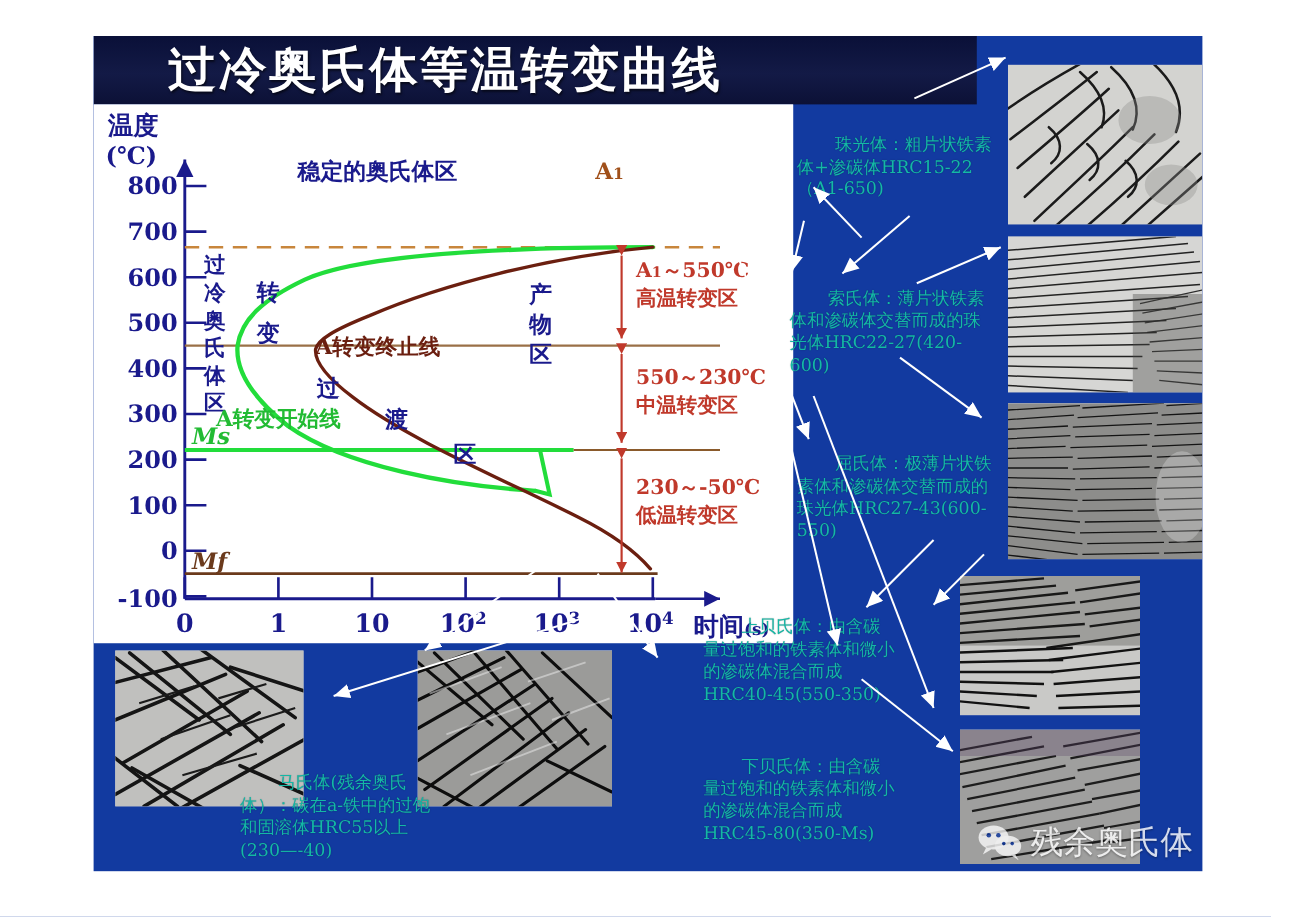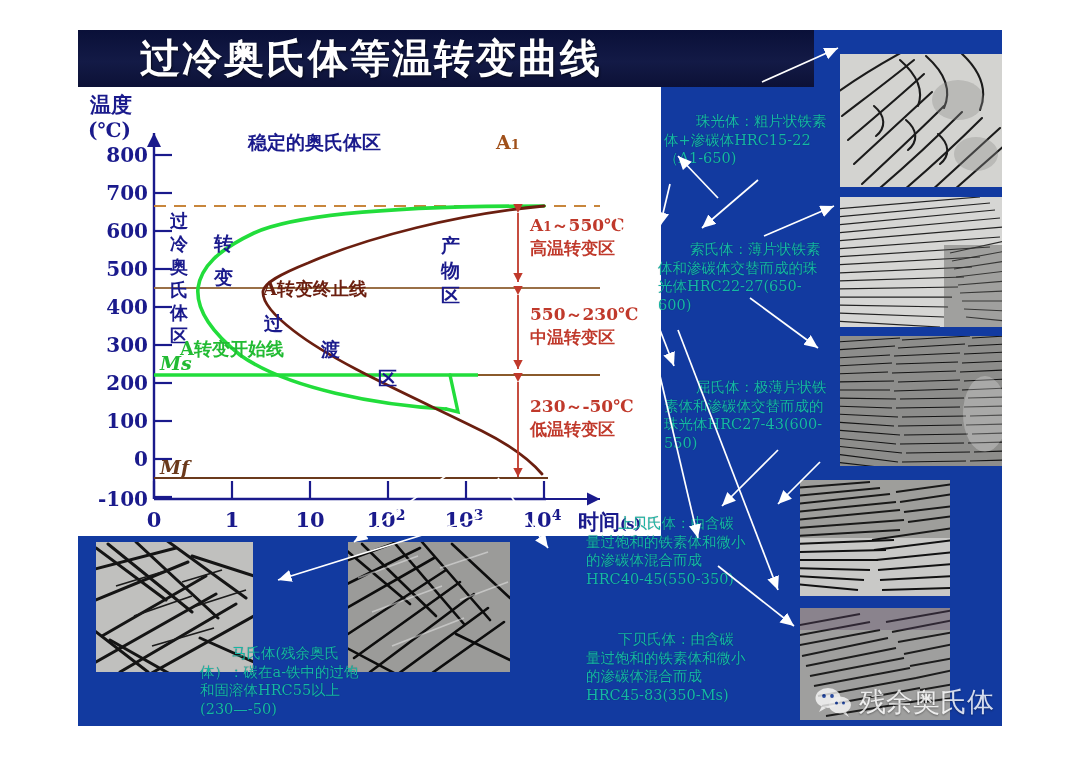--- a/index.html
+++ b/index.html
@@ -430,29 +430,29 @@
           <path d="M24 70 L 94 44"></path>
           <path d="M44 104 L 116 76"></path>
         <path d="M92 26 L 140 10"></path>
           <path d="M112 58 L 160 40"></path>
       </g>
     </svg>
   </div>
 
   <div class="anno" style="left:586px;top:82px;width:168px;">珠光体：粗片状铁素体+渗碳体HRC15-22（A1-650)</div>
 
-  <div class="anno" style="left:580px;top:210px;width:172px;">索氏体：薄片状铁素体和渗碳体交替而成的珠光体HRC22-27(650-600)</div>
+  <div class="anno" style="left:580px;top:210px;width:172px;">索氏体：薄片状铁素体和渗碳体交替而成的珠光体HRC22-27(420-600)</div>
 
   <div class="anno" style="left:586px;top:348px;width:168px;">屈氏体：极薄片状铁素体和渗碳体交替而成的珠光体HRC27-43(600-550)</div>
 
   <div class="anno" style="left:508px;top:484px;width:160px;">上贝氏体：由含碳量过饱和的铁素体和微小的渗碳体混合而成HRC40-45(550-350)</div>
 
-  <div class="anno" style="left:508px;top:600px;width:160px;">下贝氏体：由含碳量过饱和的铁素体和微小的渗碳体混合而成HRC45-83(350-Ms)</div>
-
-  <div class="anno" style="left:122px;top:614px;width:162px;">马氏体(残余奥氏体）：碳在a-铁中的过饱和固溶体HRC55以上(230—-50)</div>
+  <div class="anno" style="left:508px;top:600px;width:160px;">下贝氏体：由含碳量过饱和的铁素体和微小的渗碳体混合而成HRC45-80(350-Ms)</div>
+
+  <div class="anno" style="left:122px;top:614px;width:162px;">马氏体(残余奥氏体）：碳在a-铁中的过饱和固溶体HRC55以上(230—-40)</div>
 
   <svg id="arrow-layer" viewBox="0 0 924 696" xmlns="http://www.w3.org/2000/svg">
     <defs>
       <marker id="wa" markerWidth="11" markerHeight="11" refX="8" refY="3.6" orient="auto">
         <path d="M0,0 L8,3.6 L0,7.2 z" fill="#ffffff"></path>
       </marker>
     </defs>
     <g stroke="#ffffff" stroke-width="1.7" fill="none" marker-end="url(#wa)">
       <path d="M684 52 L 760 18"></path>
       <path d="M640 168 L 600 126"></path>

